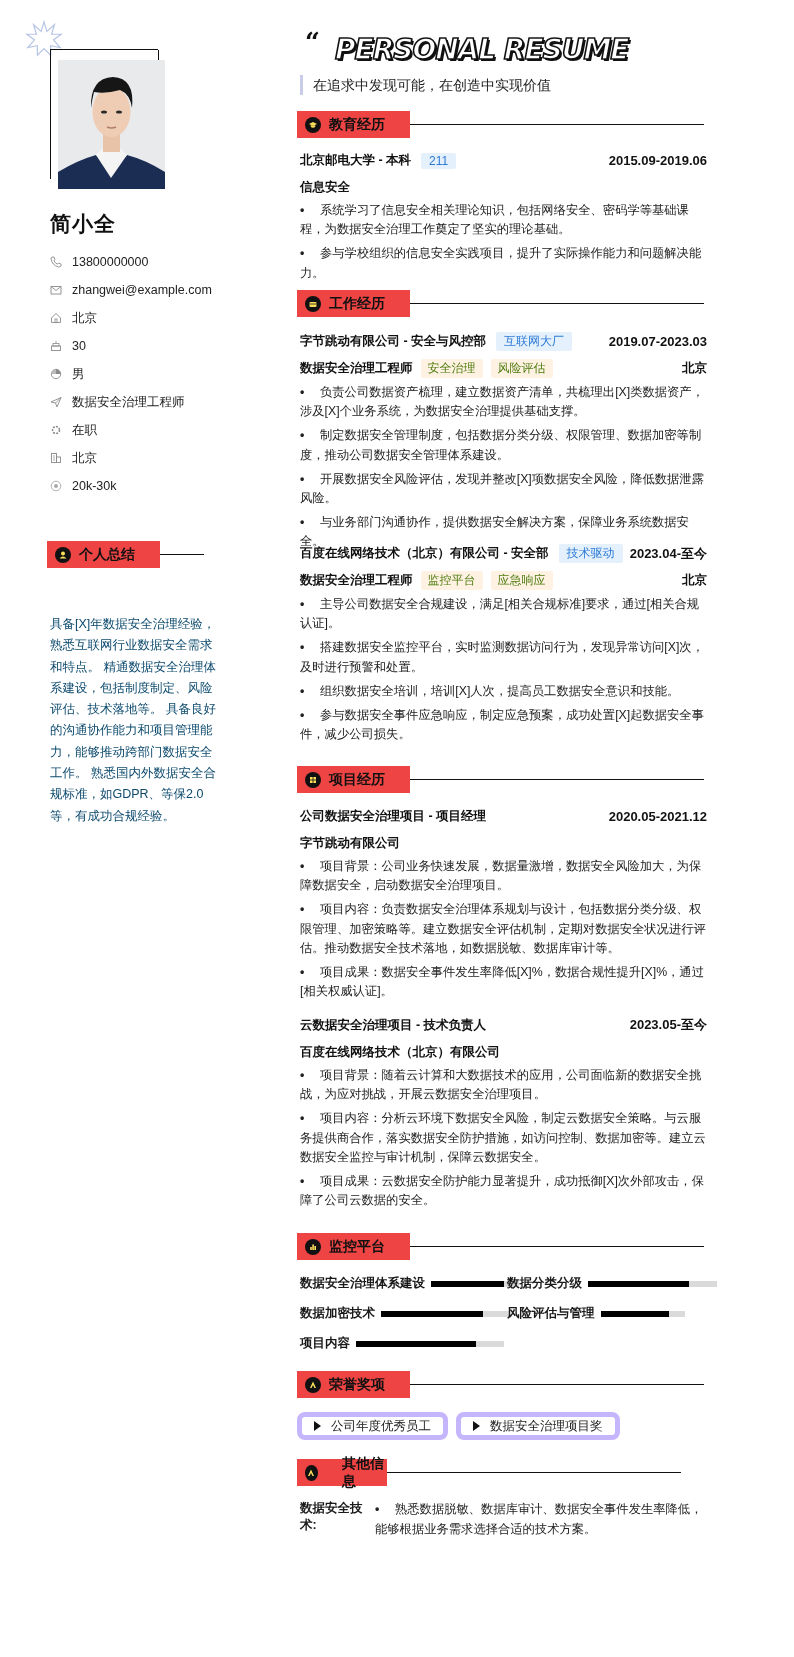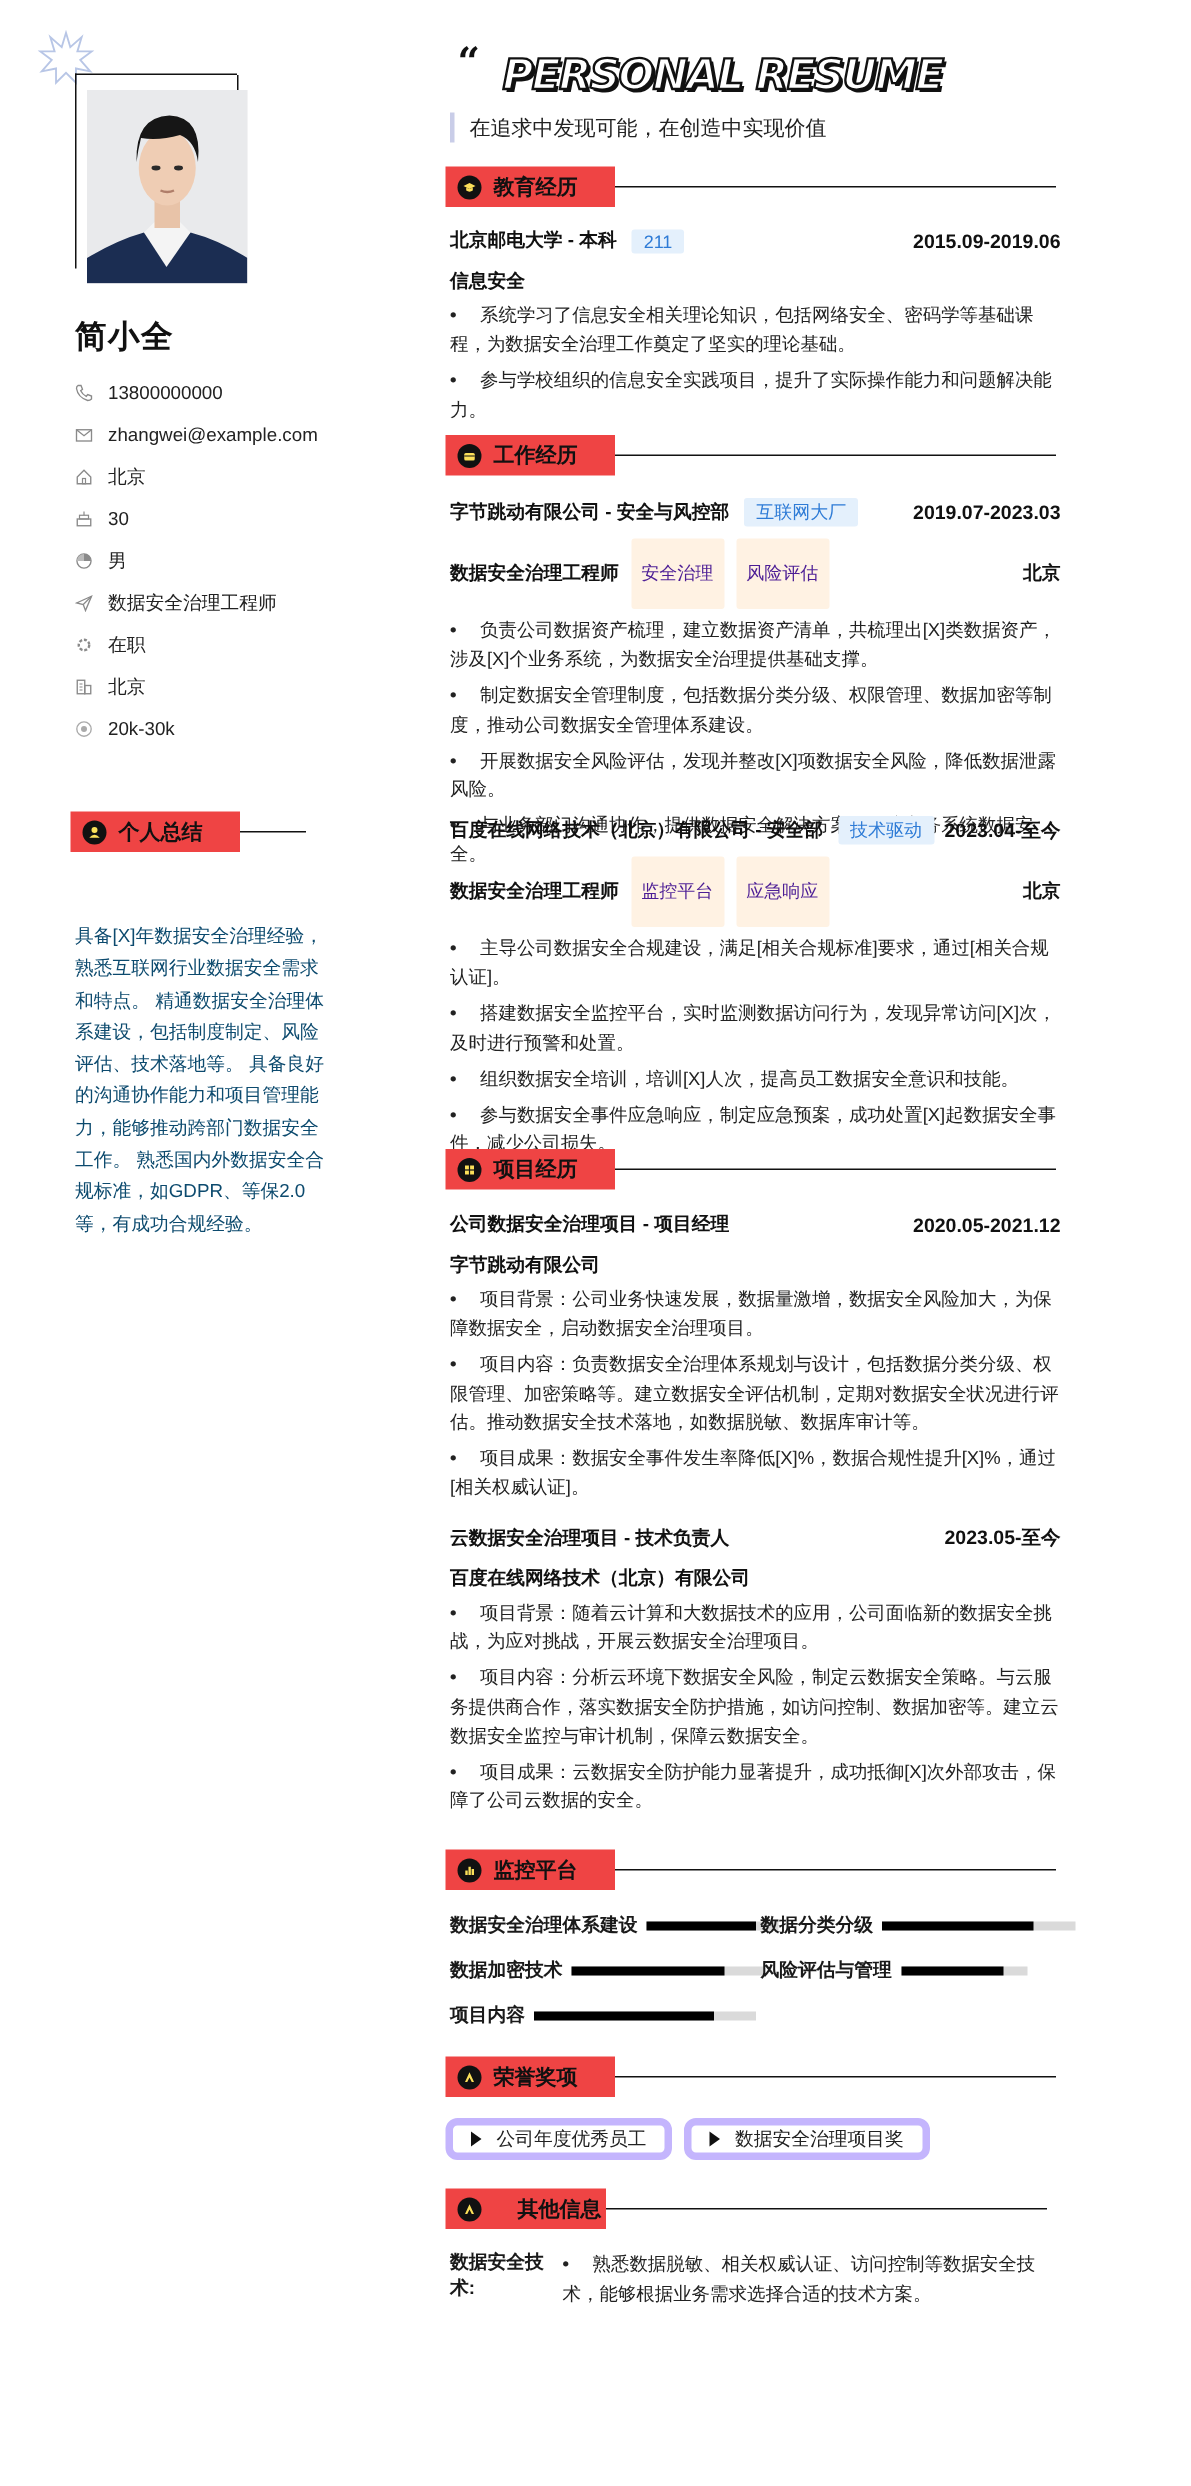--- a/index.html
+++ b/index.html
@@ -29,21 +29,21 @@
   
   .title-quote { position: absolute; left: 305px; top: 27px; font-size: 26px; font-weight: bold; color: #111; font-family: "DejaVu Serif", serif; }
   .title-text { position: absolute; left: 335px; top: 33px; font-size: 28px; font-weight: 900; letter-spacing: -1px; color: #fff; font-family: "DejaVu Sans", sans-serif; -webkit-text-stroke: 1.6px #111; text-shadow: 2px 2px 0 #111; font-style: italic; }
   .motto { position: absolute; left: 300px; top: 75px; border-left: 3px solid #c9cde8; padding-left: 10px; height: 20px; line-height: 20px; font-size: 14px; color: #222; }
 
   .main { position: absolute; left: 300px; width: 407px; }
   .row { display: flex; justify-content: space-between; align-items: center; }
   .item-title { font-size: 12.5px; font-weight: bold; color: #111; display: flex; align-items: center; }
   .item-date { font-size: 13px; font-weight: bold; color: #111; }
   .badge-blue { display: inline-block; background: #e4f0fc; color: #2e7bd6; font-size: 12px; font-weight: normal; padding: 1px 8px; margin-left: 10px; border-radius: 2px; }
-  .badge-orange { display: inline-block; background: #fff2e3; color: #4c1d95; font-size: 12px; font-weight: normal; padding: 15px 7px; margin-left: 8px; border-radius: 2px; }
+  .badge-orange { display: inline-block; background: #fff2e3; color: #4d7c0f; font-size: 12px; font-weight: normal; padding: 1px 7px; margin-left: 8px; border-radius: 2px; }
   .sub { font-size: 12.5px; font-weight: bold; color: #111; }
   .bullets { list-style: none; }
   .bullets li { font-size: 12.3px; line-height: 19.2px; color: #222; margin-top: 5px; }
   .bullets li .dot { display: inline-block; width: 20px; font-weight: bold; }
 
   .skills { position: absolute; left: 300px; width: 420px; font-size: 12.5px; font-weight: bold; }
   .skill { position: absolute; display: flex; align-items: center; }
   .bar { height: 6px; background: #dadada; margin-left: 6px; position: relative; }
   .bar .fill { position: absolute; left: 0; top: 0; height: 6px; background: #000; }
 
@@ -369,28 +369,28 @@
       <span class="tri"></span>
       <span>公司年度优秀员工</span>
     </div>
   <div class="award">
       <span class="tri"></span>
       <span>数据安全治理项目奖</span>
     </div>
 </div>
 
 <div class="sec-head" style="left:297px; top:1459px;">
-  <div class="sec-tag" style="width:107px;gap:16px;">
+  <div class="sec-tag" style="width:90px;gap:16px;">
     <span class="circ">
         <svg viewBox="0 0 10 10">
           <path d="M5,1.5 L8,8 L6.5,8 L5,5 L3.5,8 L2,8 Z" fill="#fbe05a"></path>
         </svg>
       </span>
     <span>其他信息</span>
   </div>
   <div class="sec-line" style="width:294px;"></div>
 </div>
 <div class="other">
   <div class="lbl">数据安全技术:</div>
   <ul>
-    <li><span class="dot">•</span><span>熟悉数据脱敏、相关权威认证、访问控制等数据安全技术，能够根据业务需求选择合适的技术方案。</span></li>
+    <li><span class="dot">•</span><span>熟悉数据脱敏、数据库审计、数据安全事件发生率降低，能够根据业务需求选择合适的技术方案。</span></li>
   </ul>
 </div>
 
 </body></html>

